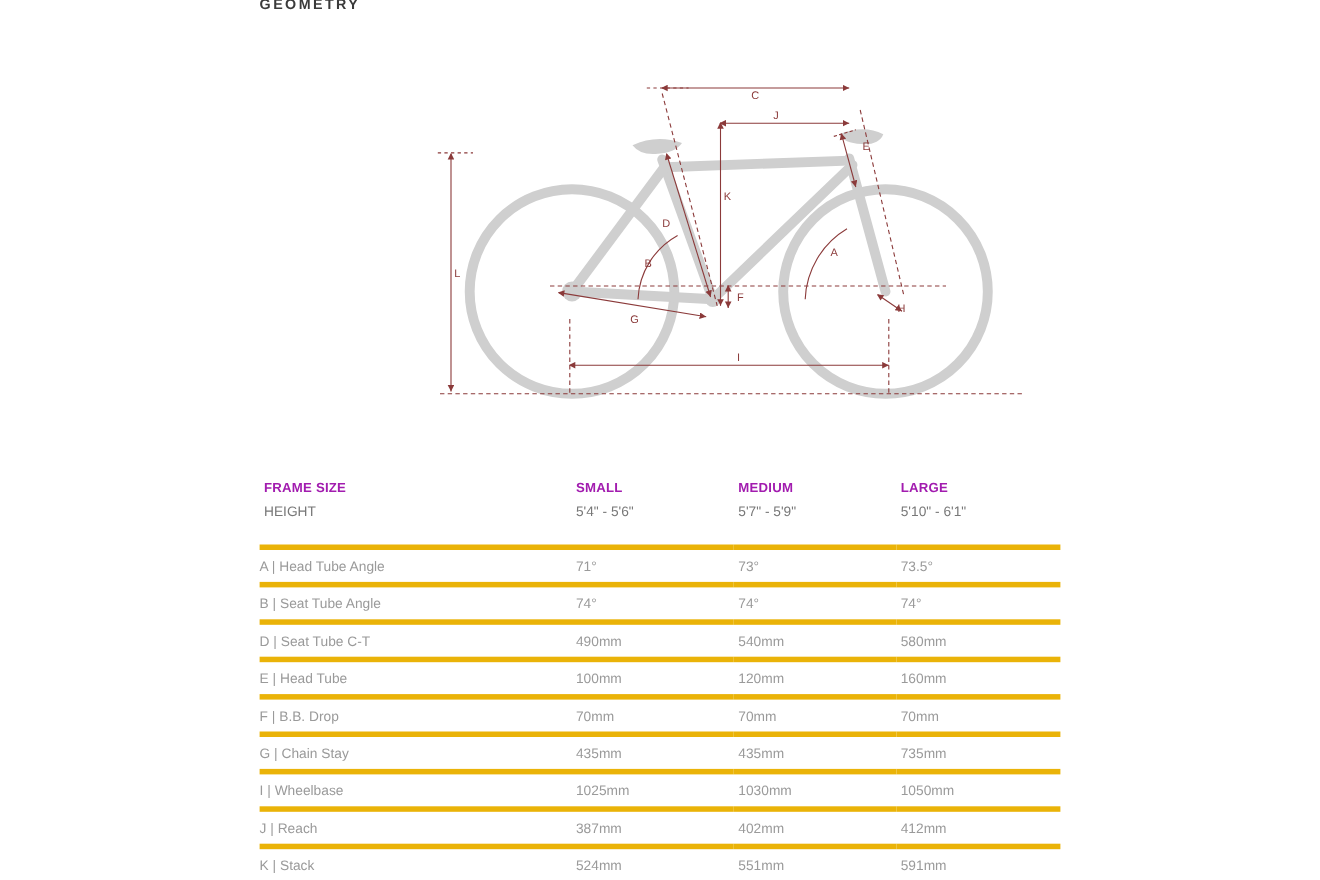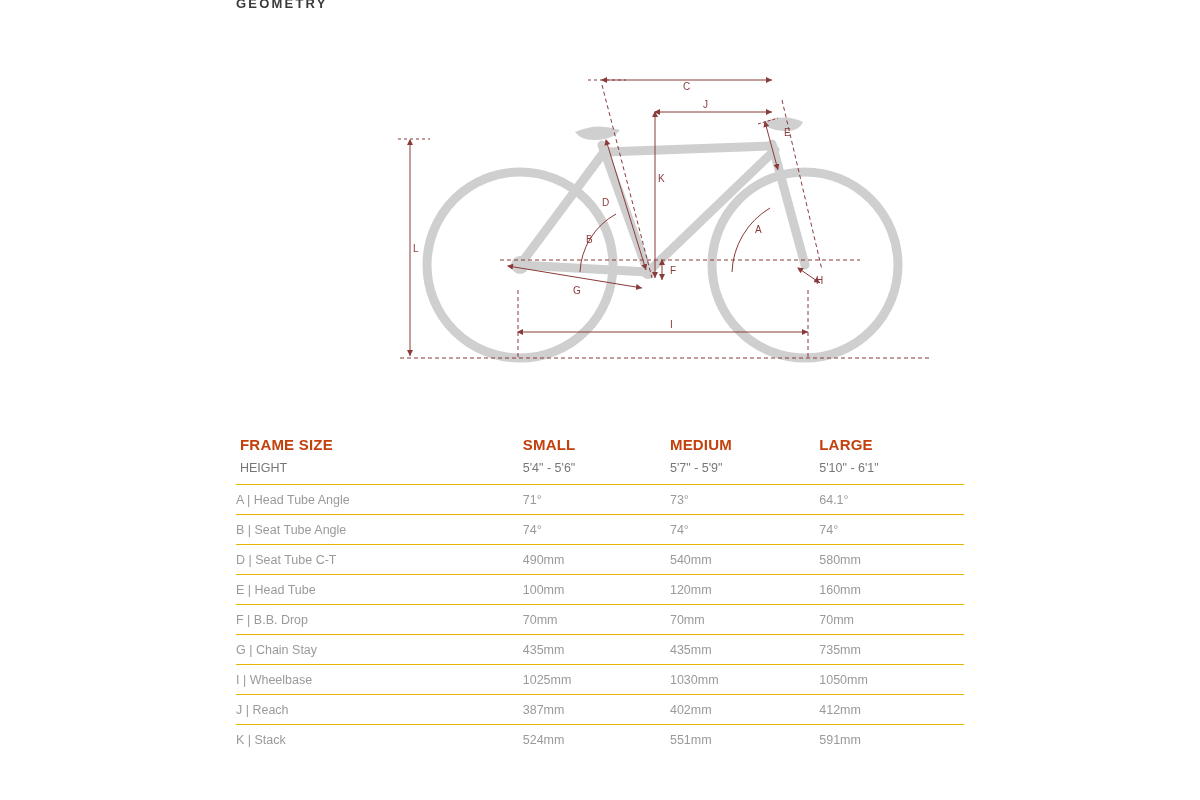--- a/index.html
+++ b/index.html
@@ -53,36 +53,36 @@
   .geo-table td, .geo-table th {
     text-align: left;
     font-weight: normal;
     padding: 8px 4px 7px 4px;
     vertical-align: middle;
     white-space: nowrap;
   }
   .geo-table col.c-label { width: 330px; }
   .geo-table col.c-val   { width: 172px; }
   .geo-table tr.head-row td {
-    font-size: 15px;
-    color: #c2410c;
+    font-size: 12px;
+    color: #a21caf;
     font-weight: 700;
     letter-spacing: 0.2px;
     padding-bottom: 6px;
     padding-top: 4px;
   }
   .geo-table tr.sub-row td {
     color: #777;
     font-size: 12.5px;
     padding-top: 2px;
-    padding-bottom: 9px;
+    padding-bottom: 23px;
   }
   .geo-table tr.data-row td {
     color: #9a9a9a;
-    border-top: 1px solid #eab308;
+    border-top: 5px solid #eab308;
     font-size: 12.5px;
   }
   .geo-table tr.data-row td.lbl { padding-left: 0; }
 </style>
 </head>
 <body>
 
 <div id="page">
 
   <div class="section-title">GEOMETRY</div>
@@ -200,21 +200,21 @@
         <td>HEIGHT</td>
         <td>5'4" - 5'6"</td>
         <td>5'7" - 5'9"</td>
         <td>5'10" - 6'1"</td>
       </tr>
 
       <tr class="data-row">
         <td class="lbl">A | Head Tube Angle</td>
         <td>71°</td>
         <td>73°</td>
-        <td>64.1°</td>
+        <td>73.5°</td>
       </tr>
       <tr class="data-row">
         <td class="lbl">B | Seat Tube Angle</td>
         <td>74°</td>
         <td>74°</td>
         <td>74°</td>
       </tr>
       <tr class="data-row">
         <td class="lbl">D | Seat Tube C-T</td>
         <td>490mm</td>

